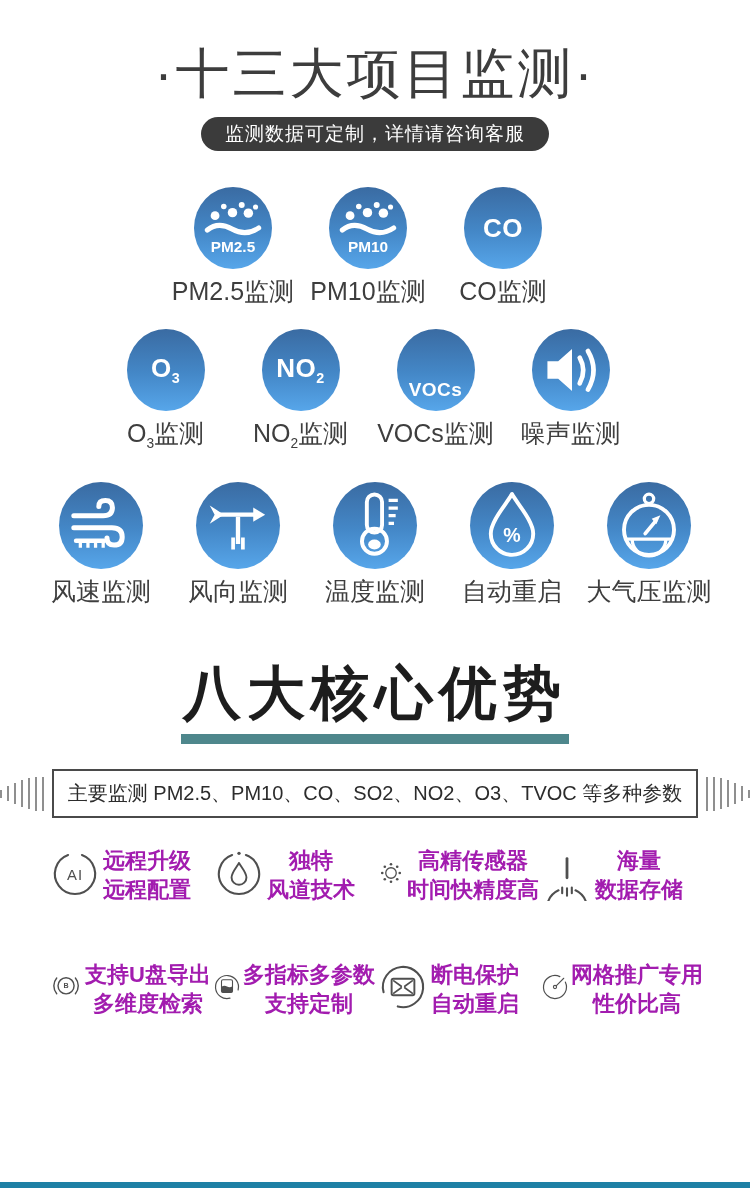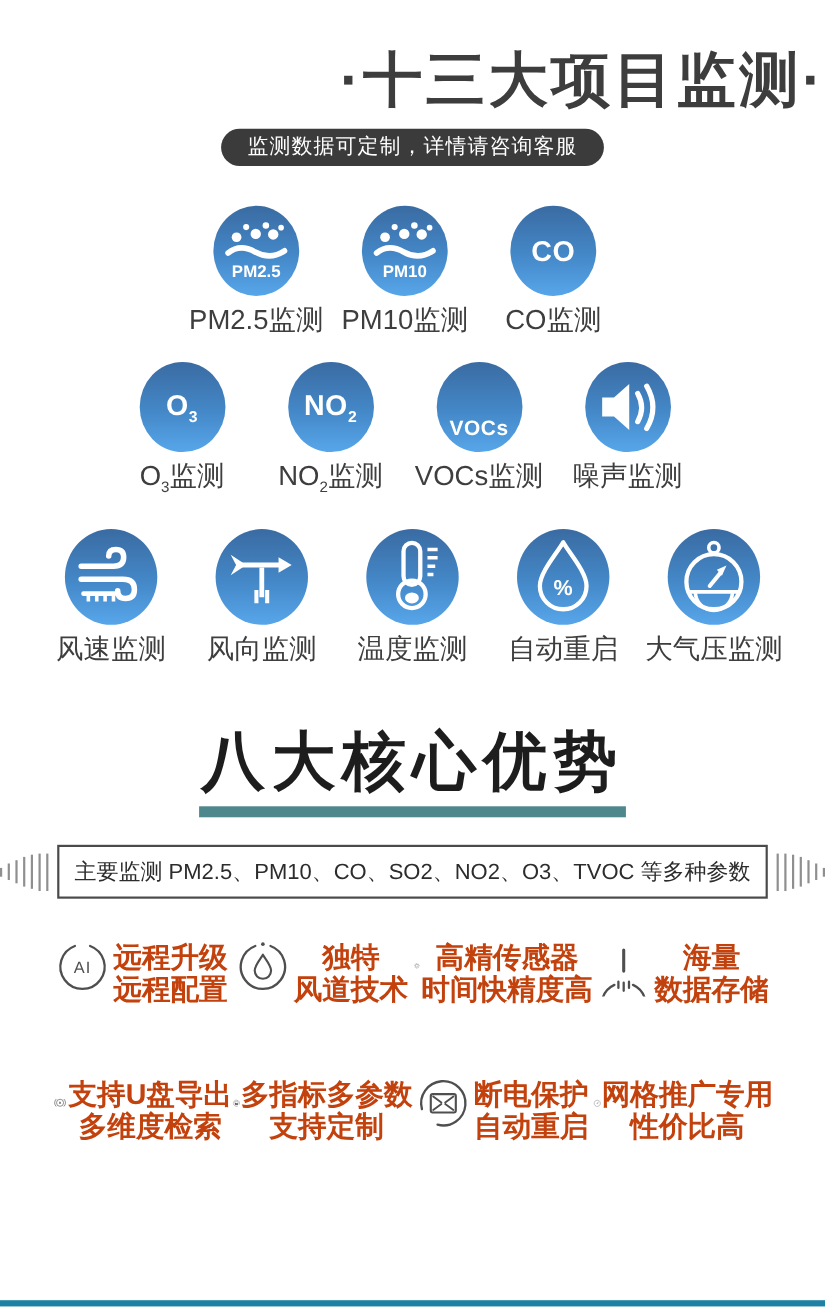--- a/index.html
+++ b/index.html
@@ -1,19 +1,19 @@
 <!DOCTYPE html>
 <html style="--accent-teal: #4e878c; --icon-blue-top: #3a6ba2; --icon-blue-bottom: #57a6ea; --bottom-bar: #1e80a5;"><head>
 <meta charset="utf-8">
 <style>
   html,body{margin:0;padding:0;background:#fff;}
   body{width:750px;font-family:"Liberation Sans","DejaVu Sans",sans-serif;color:#3e3e3e;}
   .page{position:relative;width:750px;height:1188px;background:#fff;overflow:hidden;}
 
-  .main-title{margin:0;padding-top:42px;text-align:right;font-size:54px;font-weight:700;
+  .main-title{margin:0;padding-top:42px;text-align:center;font-size:54px;font-weight:400;
     color:#3d3d3d;letter-spacing:3px;line-height:62px;}
   .pill{margin:13px auto 0;width:fit-content;background:#3b3b3b;color:#fff;font-size:19px;
     padding:5px 24px;border-radius:18px;letter-spacing:1px;line-height:24px;}
 
   .m-rows{margin-top:36px;}
   .m-row{display:flex;justify-content:center;}
   .m-row:not(.m-row-5){transform:translateX(-7px);}
   .m-row + .m-row{margin-top:23px;}
   .m-item{width:135px;display:flex;flex-direction:column;align-items:center;}
   .m-row-5 .m-item{width:137px;}
@@ -35,21 +35,21 @@
   .params-row{margin-top:25px;display:flex;align-items:center;justify-content:center;gap:8px;}
   .param-box{border:2px solid #4a4a4a;padding:9px 14px;font-size:20px;color:#2c2c2c;white-space:nowrap;background:#fff;}
   .deco{display:flex;align-items:center;gap:5px;}
   .deco i{width:2px;background:#8f8f8f;display:block;}
 
   .adv-grid{margin-top:24px;display:flex;flex-wrap:wrap;justify-content:center;}
   .a-item{width:164px;display:flex;flex-direction:row;align-items:center;}
   .a-item:nth-child(n+5){margin-top:52px;}
   .a-icon{width:56px;height:56px;}
   .a-icon svg{width:100%;height:100%;display:block;}
-  .a-label{margin-top:15px;text-align:center;font-size:26px;font-weight:600;color:#c2410c;
+  .a-label{margin-top:4px;text-align:center;font-size:22px;font-weight:600;color:#a21caf;
     line-height:29px;white-space:nowrap;}
 
   .bottom-bar{position:absolute;left:0;bottom:0;width:100%;height:6px;background:var(--bottom-bar,#1e80a5);}
 </style>
 </head>
 <body>
 
 <div class="page">
 
   <h1 class="main-title">·十三大项目监测·</h1>

